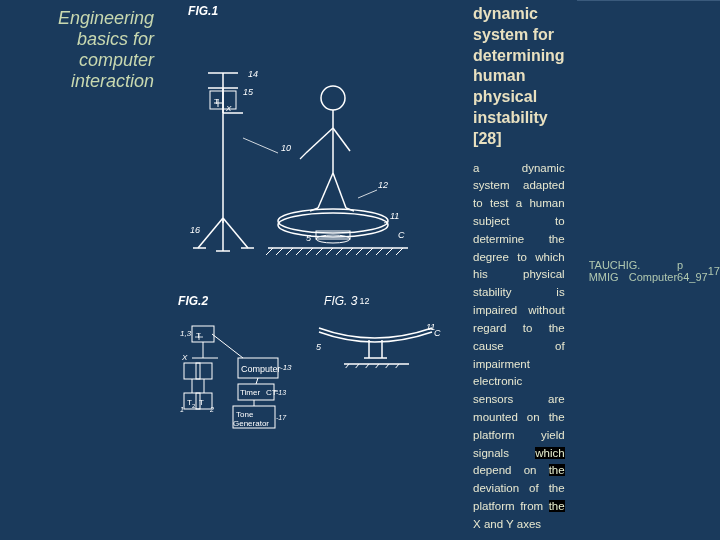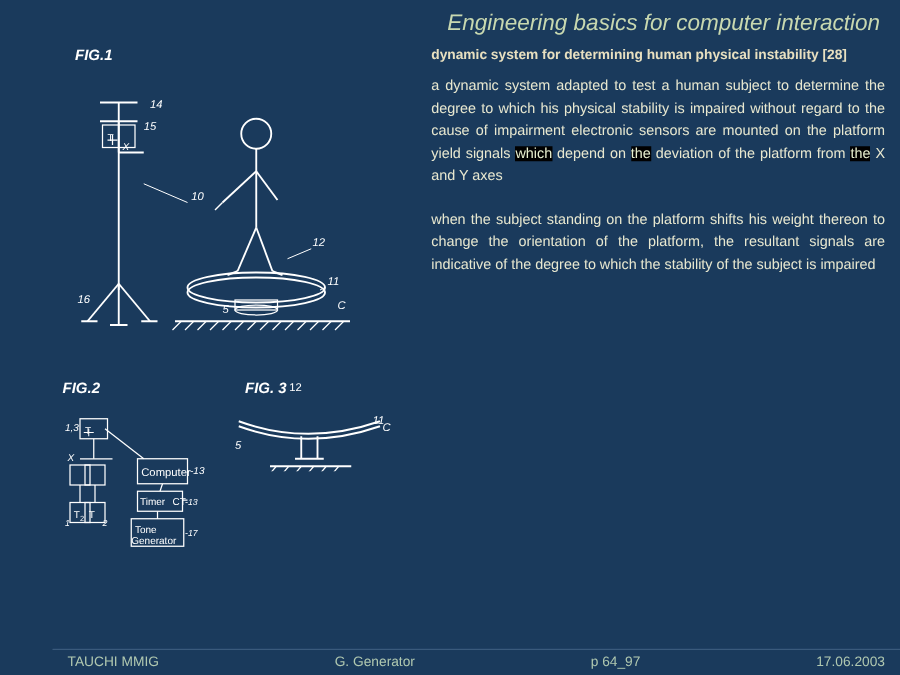--- a/index.html
+++ b/index.html
@@ -9,21 +9,21 @@
       background: #1a3a5c;
       font-family: Arial, sans-serif;
       overflow: hidden;
       position: relative;
     }
     .page {
       width: 720px;
       height: 540px;
       background: #1a3a5c;
       display: flex;
-      flex-direction: column;
+      flex-direction: row;
       padding-left: 42px;
     }
     .title-bar {
       width: 100%;
       text-align: right;
       padding: 8px 16px 4px 16px;
     }
     .title-bar span {
       color: #c8d8b0;
       font-style: italic;
@@ -51,35 +51,36 @@
       margin-left: 30px;
       margin-top: 2px;
     }
     .fig1-area {
       width: 100%;
       height: 210px;
       position: relative;
       display: flex;
       align-items: flex-start;
       justify-content: center;
+      margin-top: 24px;
     }
     .fig1-svg {
       width: 260px;
       height: 210px;
     }
     .right-panel {
       flex: 1;
       padding: 4px 12px 4px 8px;
       display: flex;
       flex-direction: column;
       gap: 6px;
     }
     .subtitle {
       color: #e8e0c0;
-      font-size: 11px;
+      font-size: 16px;
       font-weight: bold;
       line-height: 1.3;
       margin-bottom: 4px;
     }
     .description {
       color: #e8e8d0;
       font-size: 11.5px;
       line-height: 1.55;
       text-align: justify;
     }
@@ -259,21 +260,21 @@
             <text x="55" y="118" fill="white" font-size="8">Generator</text>
 
             <text x="98" y="112" fill="white" font-size="7" font-style="italic">-17</text>
 
             <line x1="76" y1="92" x2="76" y2="98" stroke="white" stroke-width="1"></line>
           </svg>
         </div>
 
         <div style="display:flex;flex-direction:column;width:130px;margin-left:4px;">
           <div style="display:flex;align-items:center;">
-            <span style="color:white;font-size:12px;font-style:italic;font-weight:bold;margin-left:10px;">FIG. 3</span>
+            <span style="color:white;font-size:12px;font-style:italic;font-weight:normal;margin-left:10px;">FIG. 3</span>
             <span style="color:white;font-size:9px;margin-left:2px;">12</span>
           </div>
 
           <svg width="130" height="60" viewBox="0 0 130 60">
 
             <path d="M 5 20 Q 60 40 118 20" fill="none" stroke="white" stroke-width="1.5"></path>
             <path d="M 5 24 Q 60 44 118 24" fill="none" stroke="white" stroke-width="1.5"></path>
 
             <line x1="55" y1="32" x2="55" y2="50" stroke="white" stroke-width="1.5"></line>
             <line x1="68" y1="32" x2="68" y2="50" stroke="white" stroke-width="1.5"></line>
@@ -302,17 +303,17 @@
       <div class="subtitle">dynamic system for determining human physical instability [28]</div>
       <div class="description">
         a dynamic system adapted to test a human subject to determine the degree to which his physical stability is impaired without regard to the cause of impairment electronic sensors are mounted on the platform yield signals <span class="highlight">which</span> depend on <span class="highlight">the</span> deviation of the platform from <span class="highlight">the</span> X and Y axes<br><br>
         when the subject standing on the platform shifts his weight thereon to change the orientation of the platform, the resultant signals are indicative of the degree to which the stability of the subject is impaired
       </div>
     </div>
   </div>
 
   <div class="footer">
     <span>TAUCHI MMIG</span>
-    <span>G. Generator</span>
+    <span>G. Computer</span>
     <span>p 64_97</span>
     <span>17.06.2003</span>
   </div>
 </div>
 
 </body></html>

